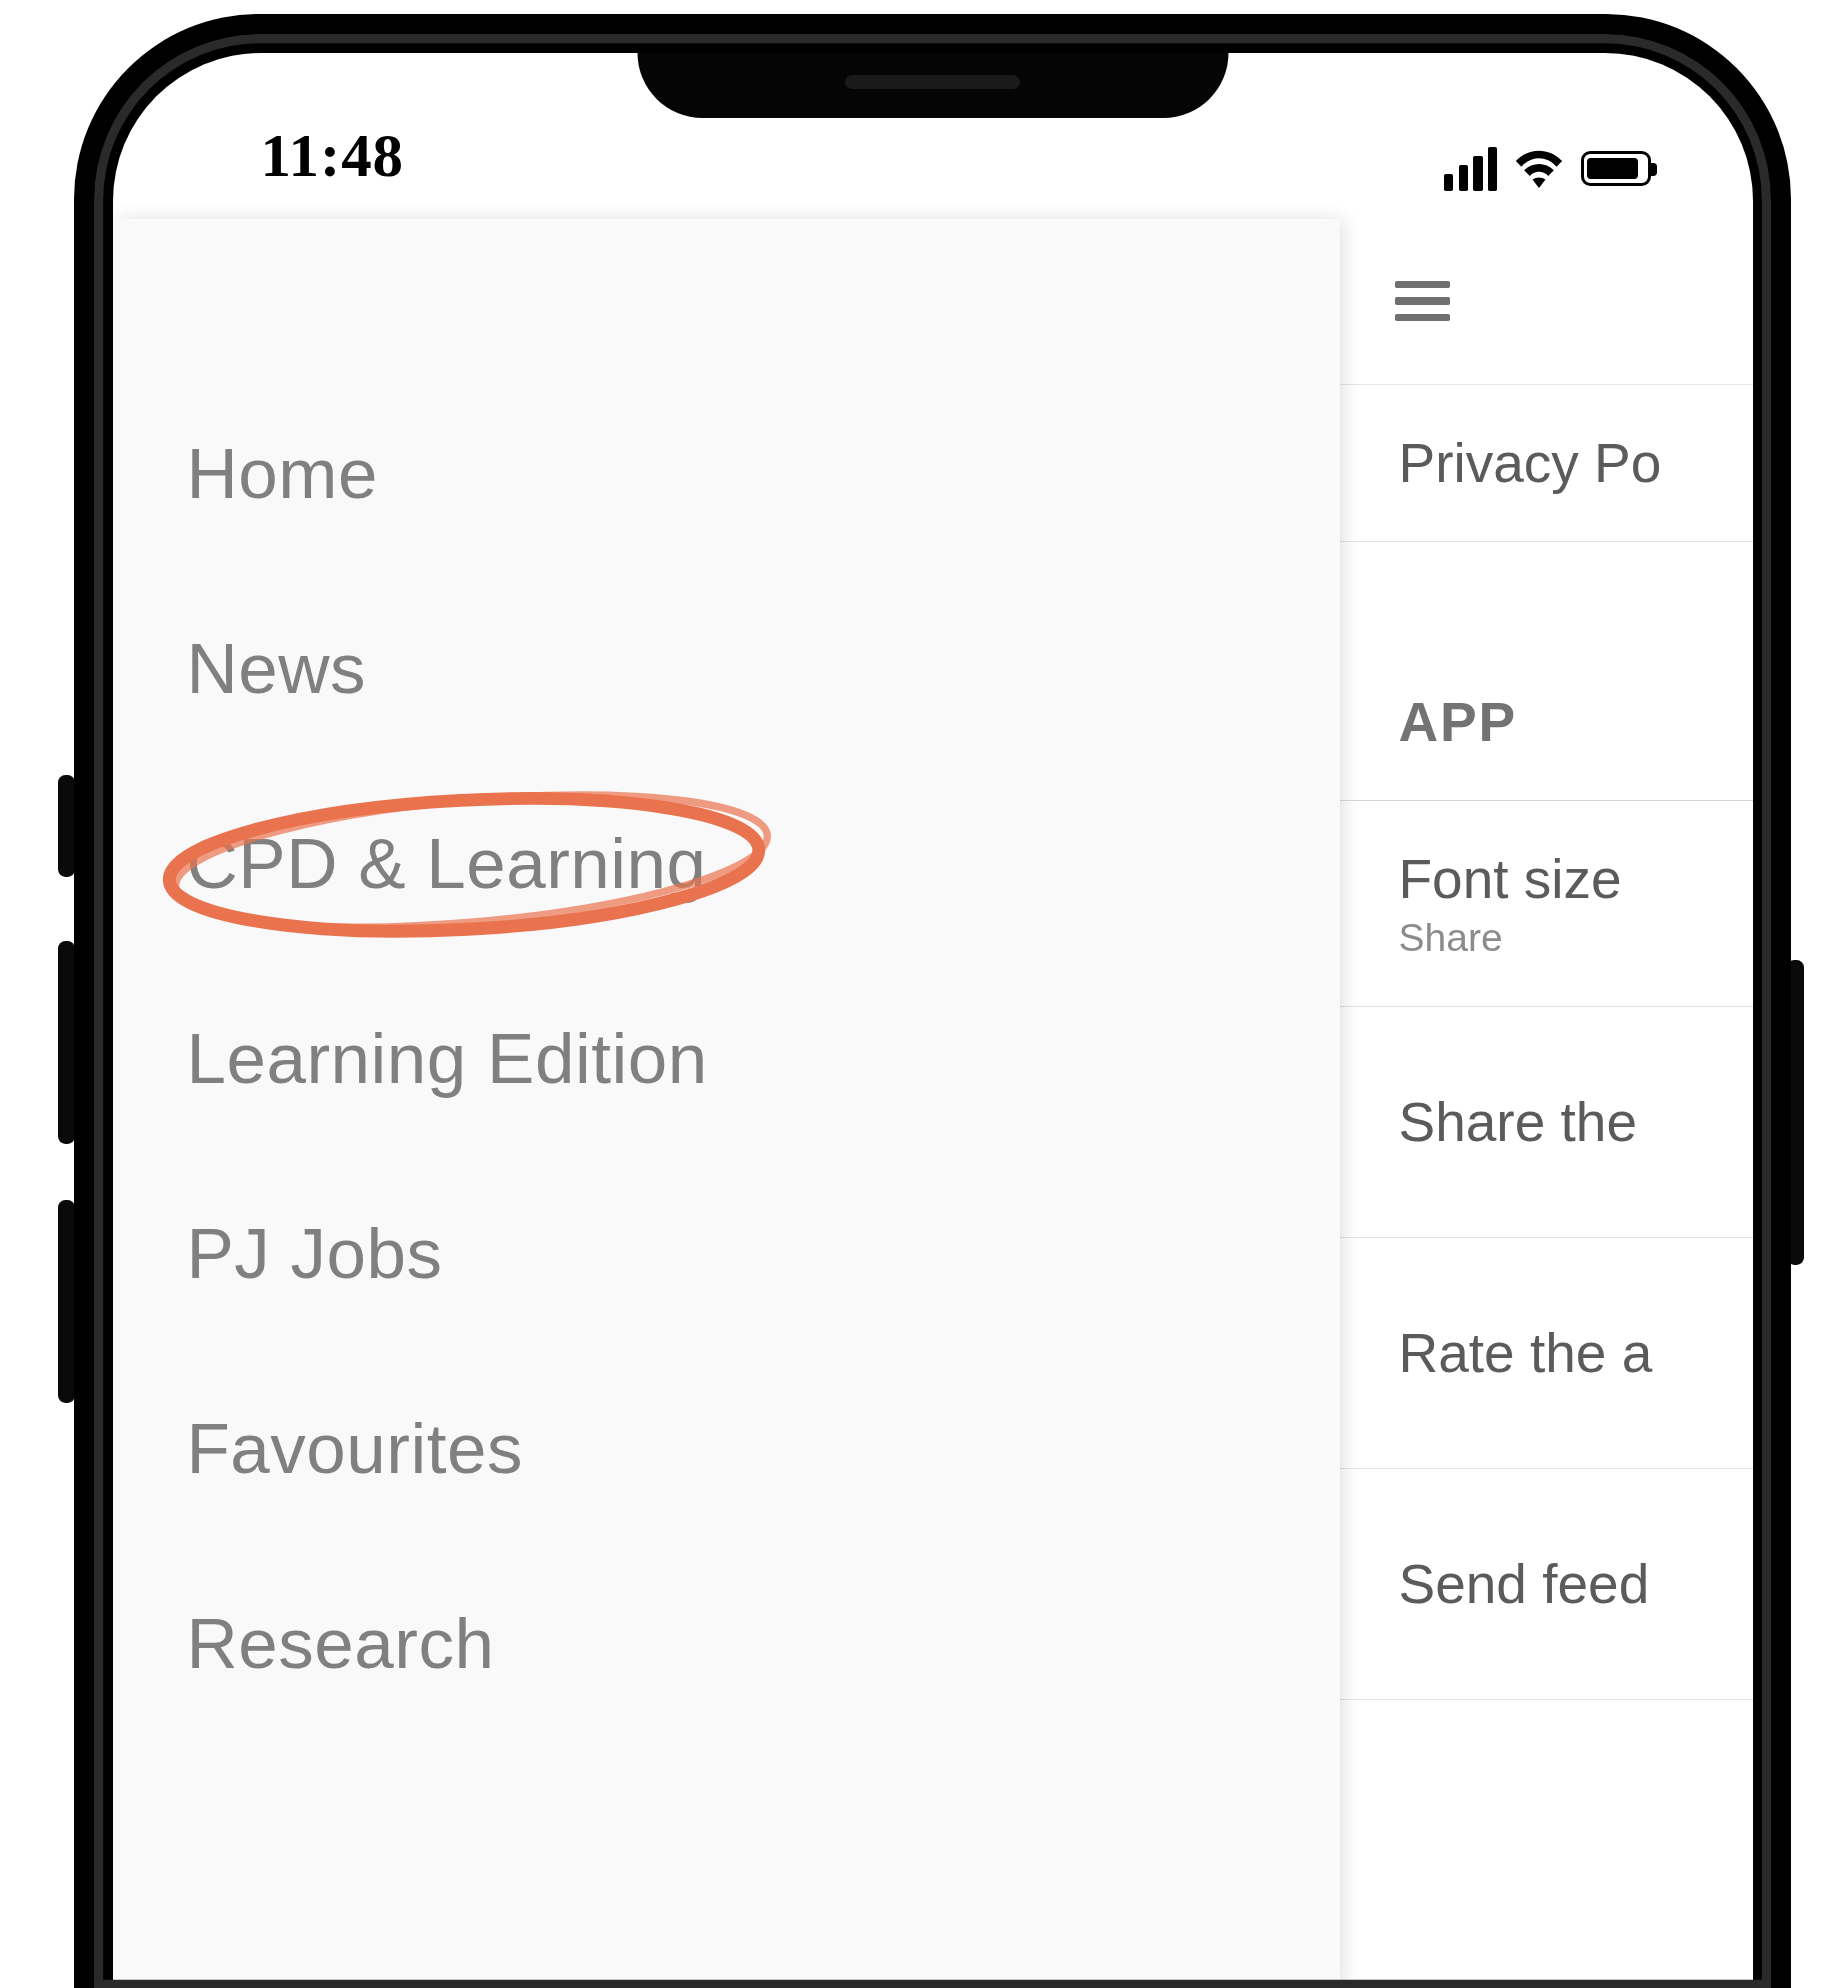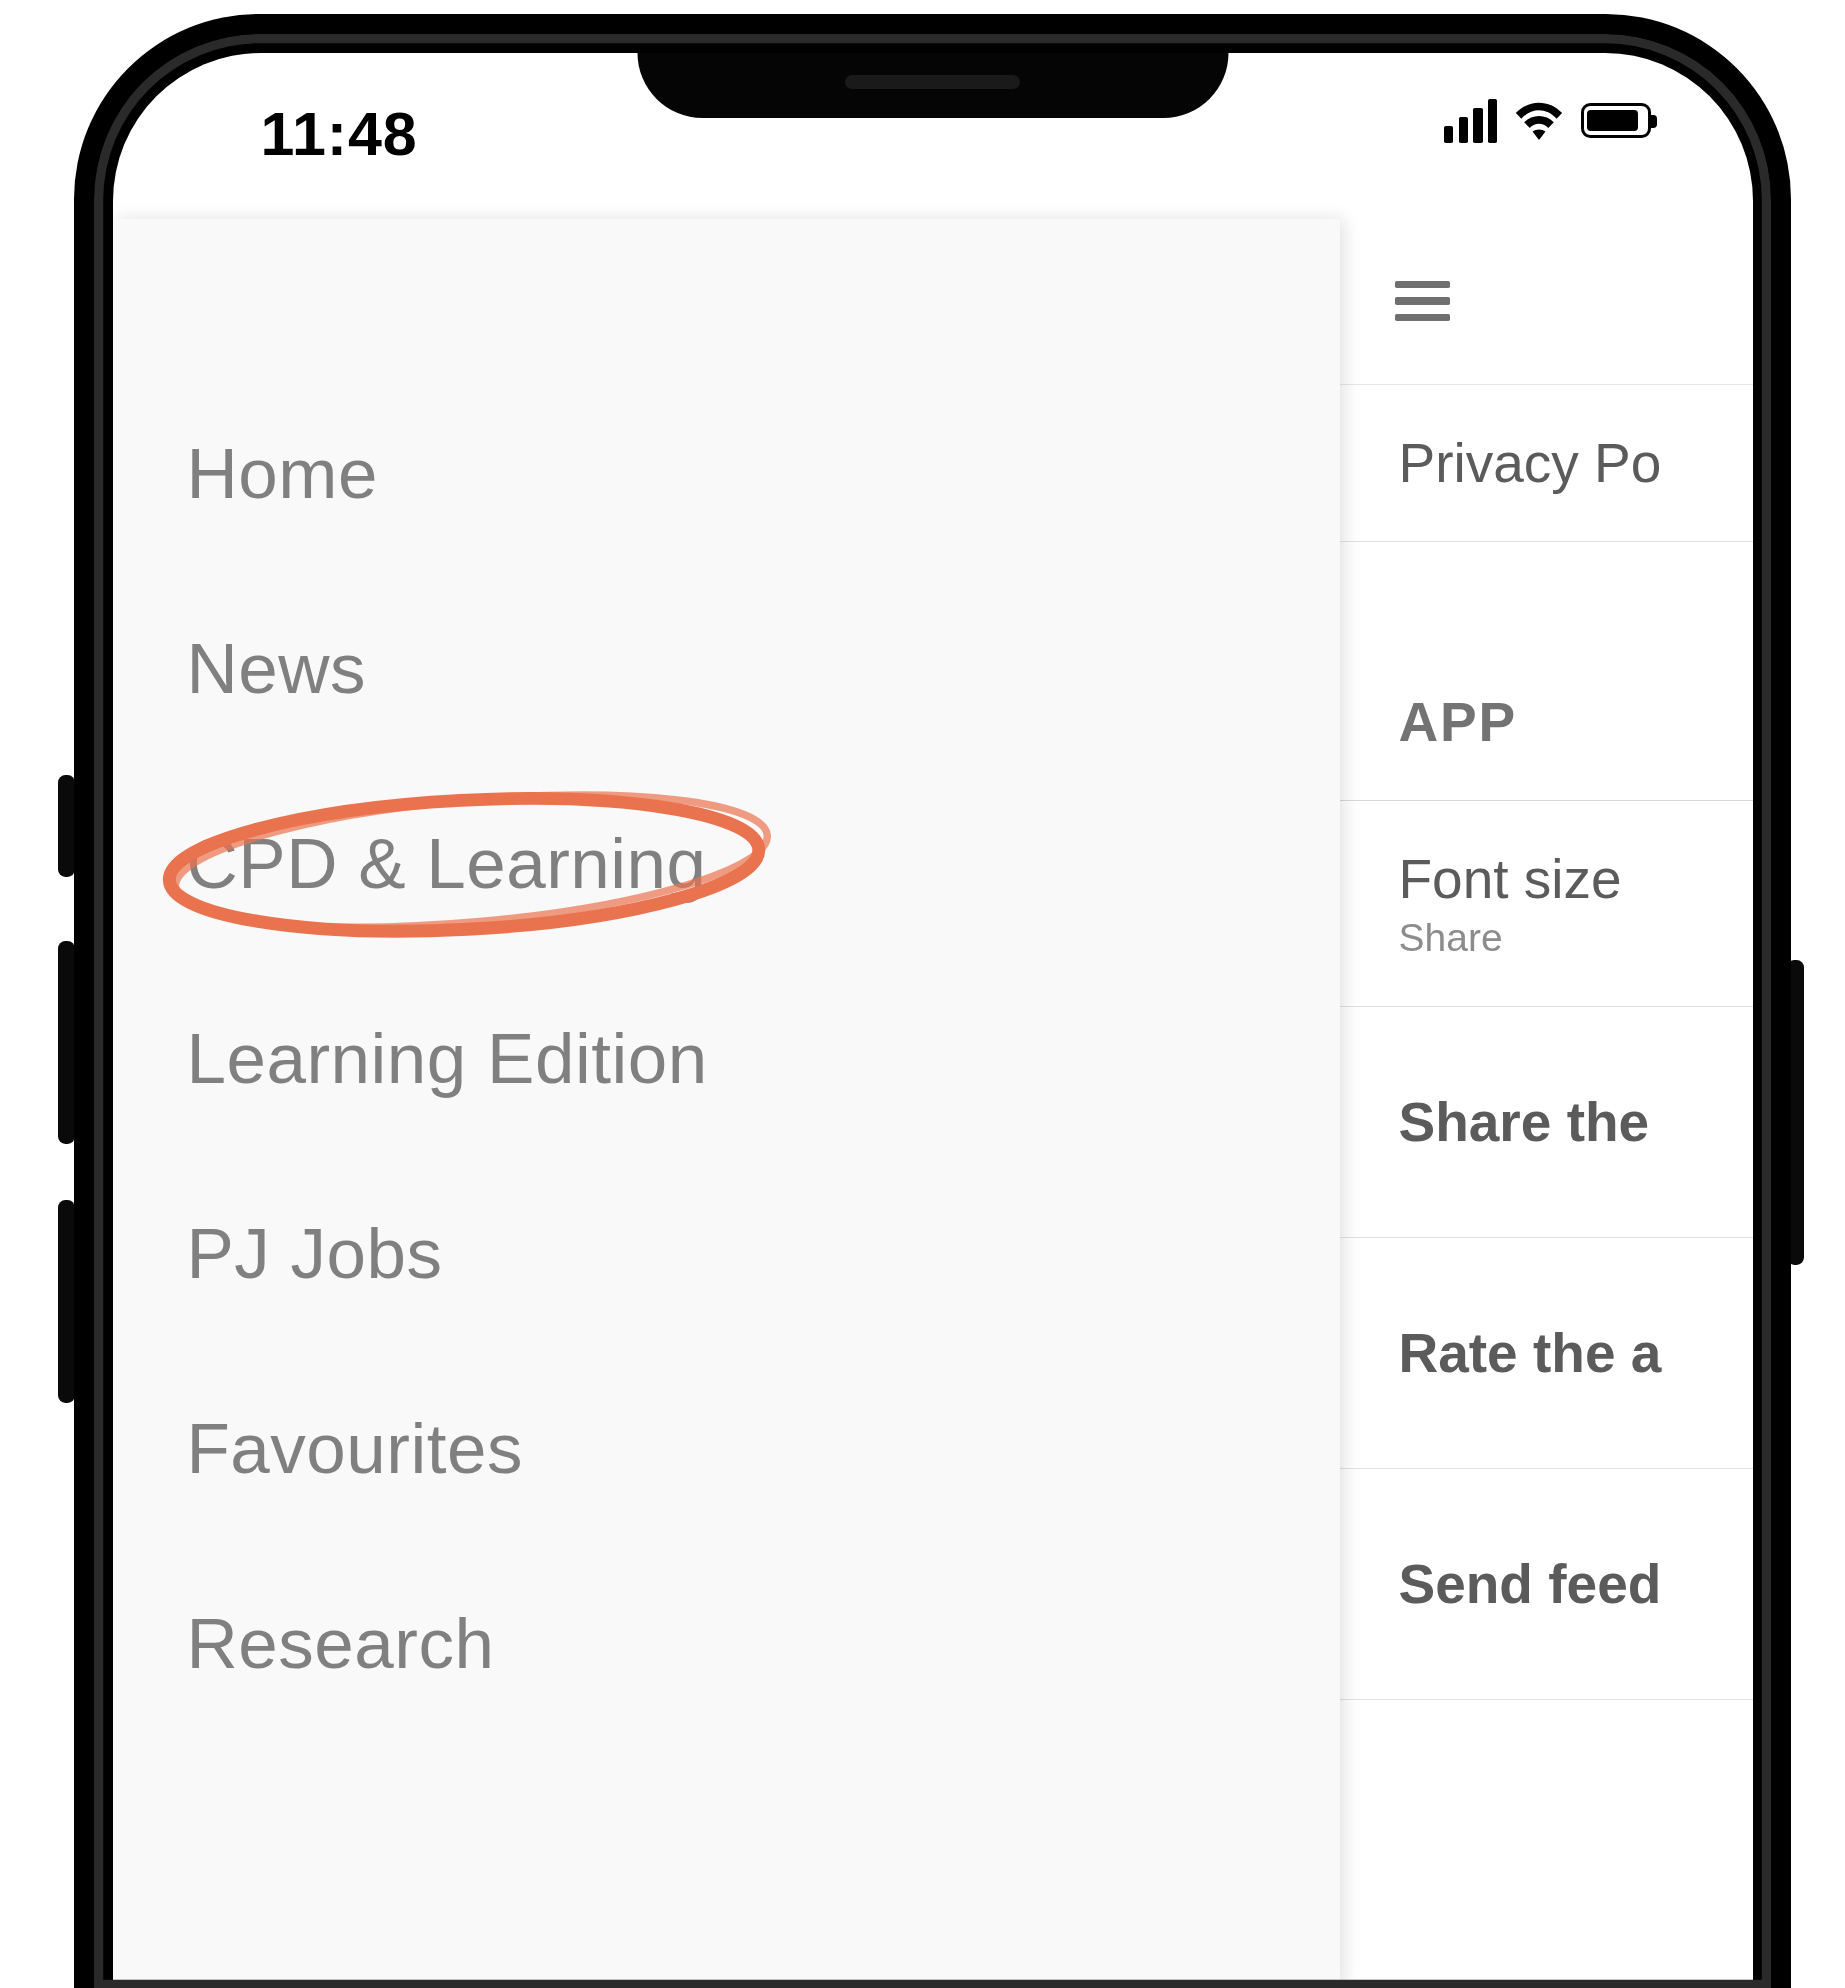--- a/index.html
+++ b/index.html
@@ -60,23 +60,24 @@
   .btn-left-3 { left: 58px; top: 1200px; width: 16.6px; height: 203px; }
   .btn-right  { left: 1787px; top: 960px; width: 16.6px; height: 305px; }
 
   
   .status-bar {
     position: absolute;
     top: 46px;
     left: 0; right: 0;
     height: 92px;
     display: flex;
-    align-items: flex-start;
+    align-items: flex-end;
     justify-content: space-between;
     padding: 0 102px 0 148px;
+    font-family: Liberation Serif, serif;
   }
   .status-time {
     font-size: 61px;
     font-weight: 700;
     color: #000;
     letter-spacing: 0.9px;
   }
   .status-icons { display: flex; align-items: center; gap: 16.6px; }
   .cell-bars { display: flex; align-items: flex-end; gap: 5.5px; }
   .cell-bars span { width: 9.2px; background: #000; border-radius: 1.8px; }
@@ -153,21 +154,21 @@
   }
   .settings-page .section-head{
     color:#737373; font-weight:800; letter-spacing:1.8px;
     border-bottom: 1.8px solid #d9d9d9;
     padding-top: 148px;
   }
   .settings-page .row.first{ border-top:none; }
   .settings-page .row .sub{
     display:block; font-size:39px; color:#8c8c8c; margin-top:5.5px;
   }
-  .settings-page .row.big-gap{ padding-top: 83px; padding-bottom: 83px; font-weight: bold; }
+  .settings-page .row.big-gap{ padding-top: 83px; padding-bottom: 83px; }
 </style>
 </head>
 <body>
 
 <div class="side-btn btn-left-1"></div>
 <div class="side-btn btn-left-2"></div>
 <div class="side-btn btn-left-3"></div>
 <div class="side-btn btn-right"></div>
 
 <div class="phone-frame">

